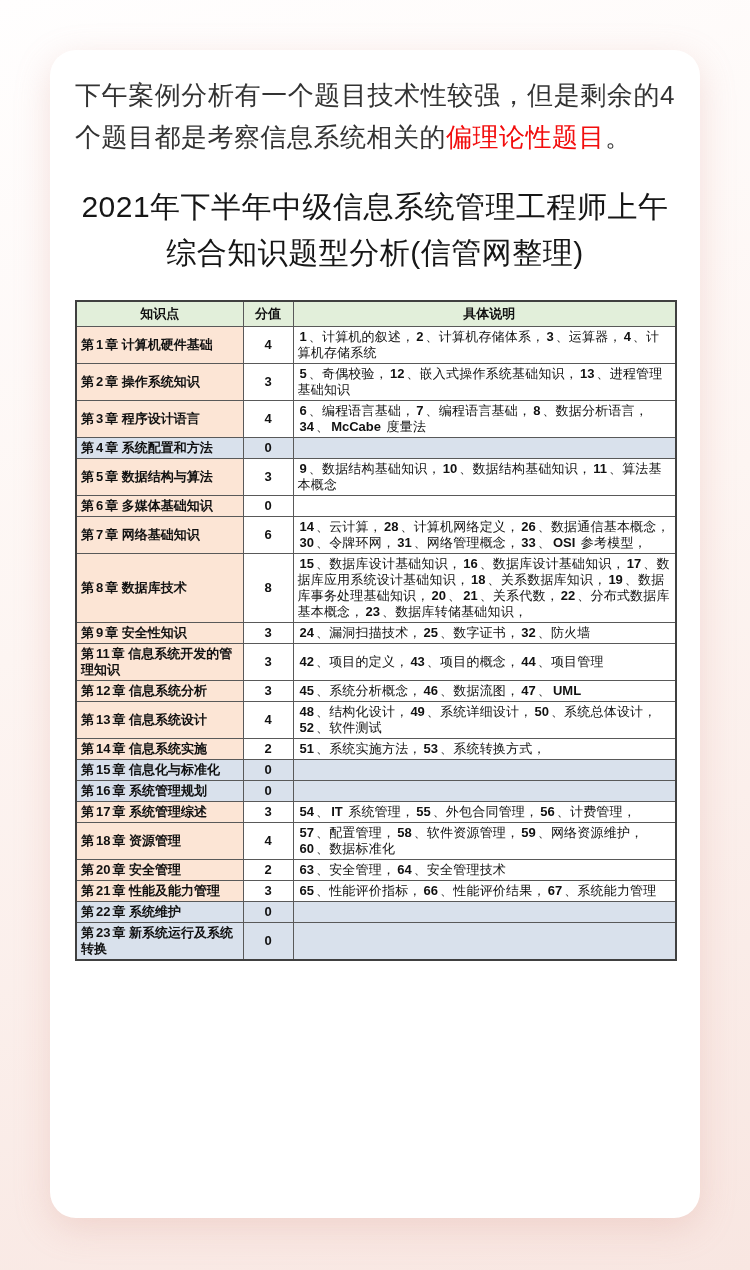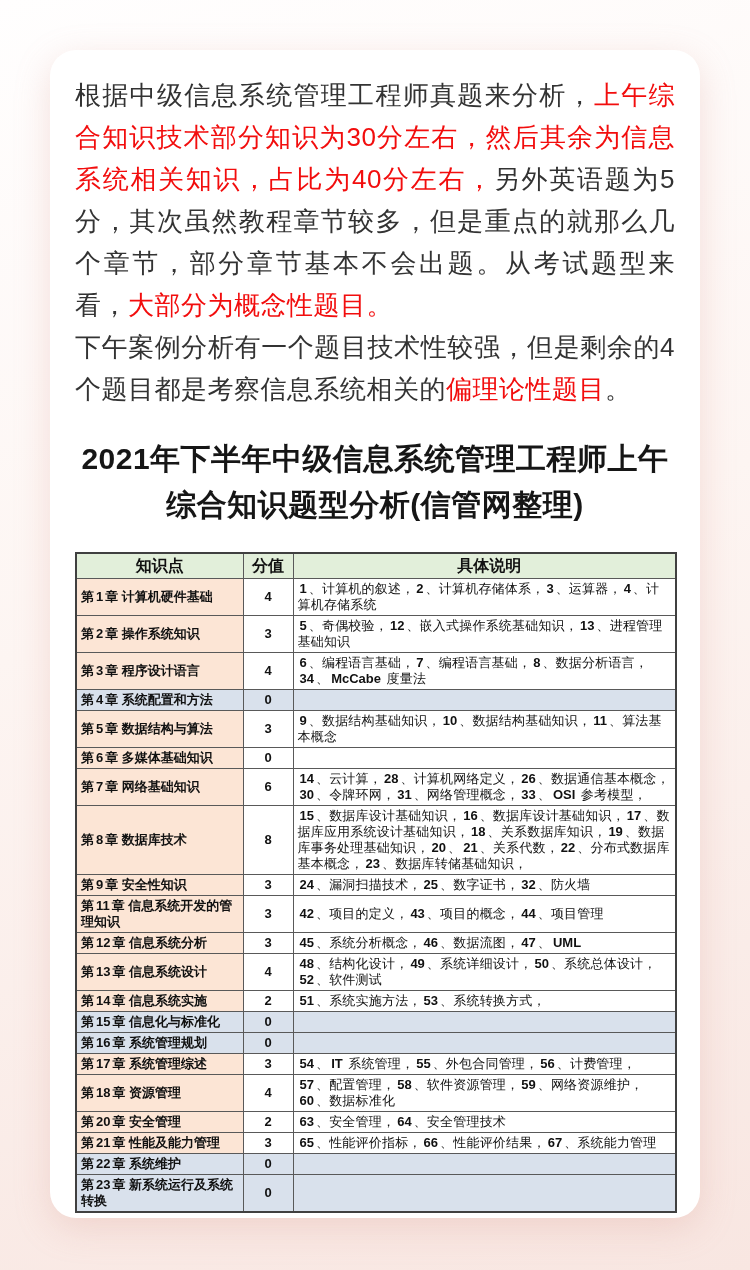--- a/index.html
+++ b/index.html
@@ -18,39 +18,39 @@
   }
   
   .intro .para {
     font-size:26px; line-height:42px; color:#333333;
     text-align:justify; letter-spacing:0.5px;
   }
   .intro .red { color:var(--red, #f20d0d); }
   
   .heading {
     margin-top:26px;
-    font-size:30px; line-height:46px; font-weight:bold; color:#161616;
+    font-size:30px; line-height:46px; font-weight:normal; color:#161616;
     text-align:center; letter-spacing:0.5px;
   }
   
   table.analysis {
     margin-top:24px; width:600px;
     border-collapse:collapse; table-layout:fixed;
     border:2px solid #404040;
   }
   table.analysis th, table.analysis td {
     border:1px solid #595959;
     padding:2px 4px;
     font-size:13px; line-height:16px; color:#111;
     vertical-align:middle;
     overflow:hidden;
   }
   table.analysis th {
     background:var(--header-green, #e2efda);
-    font-weight:bold; text-align:center; height:25px; font-size:16px;
+    font-weight:bold; text-align:center; height:25px; font-size:13px;
   }
   table.analysis th:nth-child(1) { width:167px; }
   table.analysis th:nth-child(2) { width:50px;margin-top:29px; }
   table.analysis th:nth-child(3) { width:383px;padding-left:14px; }
   td.chapter {
     background:var(--row-peach, #fce5d5);
     font-weight:bold; text-align:left; padding-left:5px;
   }
   td.score { background:#ffffff; text-align:center; font-weight:600;
     font-family:"Liberation Sans",sans-serif; }
@@ -65,21 +65,20 @@
   .num {
     font-family:"Liberation Sans","DejaVu Sans",sans-serif;
     font-weight:bold; padding:0 2px; letter-spacing:0;
   }
 </style>
 </head>
 <body>
 
 <div class="card">
   <div class="intro">
-      <p class="para"><span>根据中级信息系统管理工程师真题来分析，</span><span class="red">上午综合知识技术部分知识为30分左右，然后其余为信息系统相关知识，占比为40分左右，</span><span>另外英语题为5分，其次虽然教程章节较多，但是重点的就那么几个章节，部分章节基本不会出题。从考试题型来看，</span><span class="red">大部分为概念性题目。</span></p>
       <p class="para"><span>下午案例分析有一个题目技术性较强，但是剩余的4个题目都是考察信息系统相关的</span><span class="red">偏理论性题目</span><span>。</span></p>
     </div>
   <h1 class="heading">2021年下半年中级信息系统管理工程师上午综合知识题型分析(信管网整理)</h1>
   <table class="analysis">
     <thead>
       <tr>
           <th>知识点</th>
           <th>分值</th>
           <th>具体说明</th>
         </tr>

